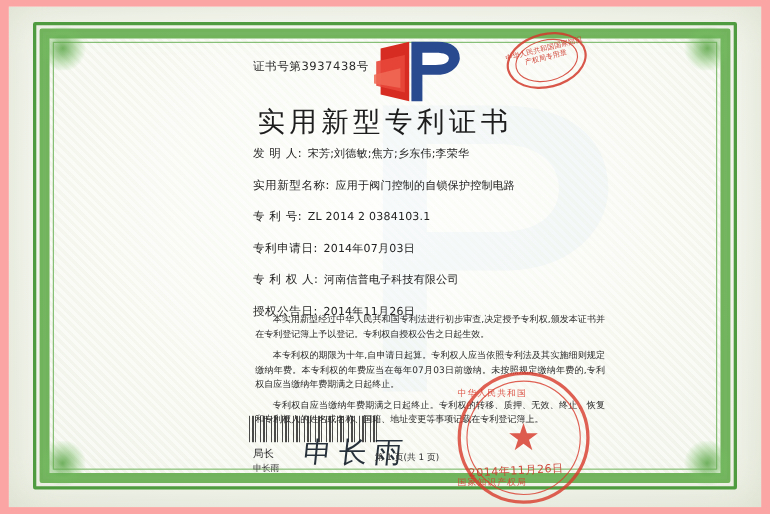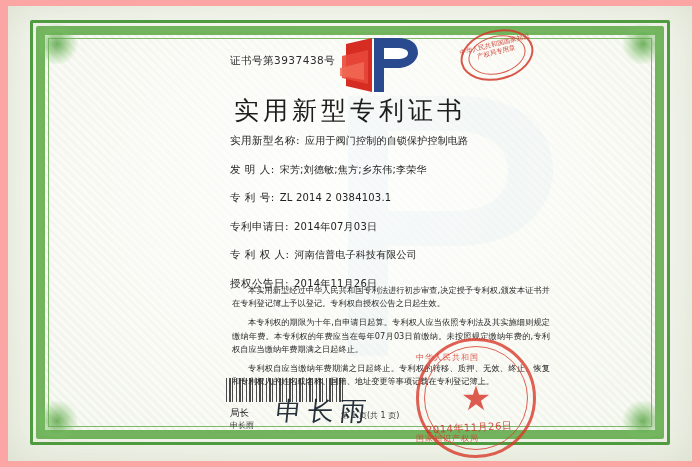--- a/index.html
+++ b/index.html
@@ -354,26 +354,26 @@
     <div class="seal-top">
       <div class="ellipse"></div>
       <div class="ellipse inner"></div>
       <div class="txt">中华人民共和国国家知识产权局专用章</div>
     </div>
 
     <div class="main-title">实用新型专利证书</div>
 
     <div class="fields">
       <div class="field-row">
+        <span class="field-label">发 明 人:</span>
+        <span class="field-value">宋芳;刘德敏;焦方;乡东伟;李荣华</span>
+      </div>
+      <div class="field-row">
         <span class="field-label">实用新型名称:</span>
         <span class="field-value">应用于阀门控制的自锁保护控制电路</span>
-      </div>
-      <div class="field-row">
-        <span class="field-label">发 明 人:</span>
-        <span class="field-value">宋芳;刘德敏;焦方;乡东伟;李荣华</span>
       </div>
       <div class="field-row">
         <span class="field-label">专 利 号:</span>
         <span class="field-value">ZL 2014 2 0384103.1</span>
       </div>
       <div class="field-row">
         <span class="field-label">专利申请日:</span>
         <span class="field-value">2014年07月03日</span>
       </div>
       <div class="field-row">

